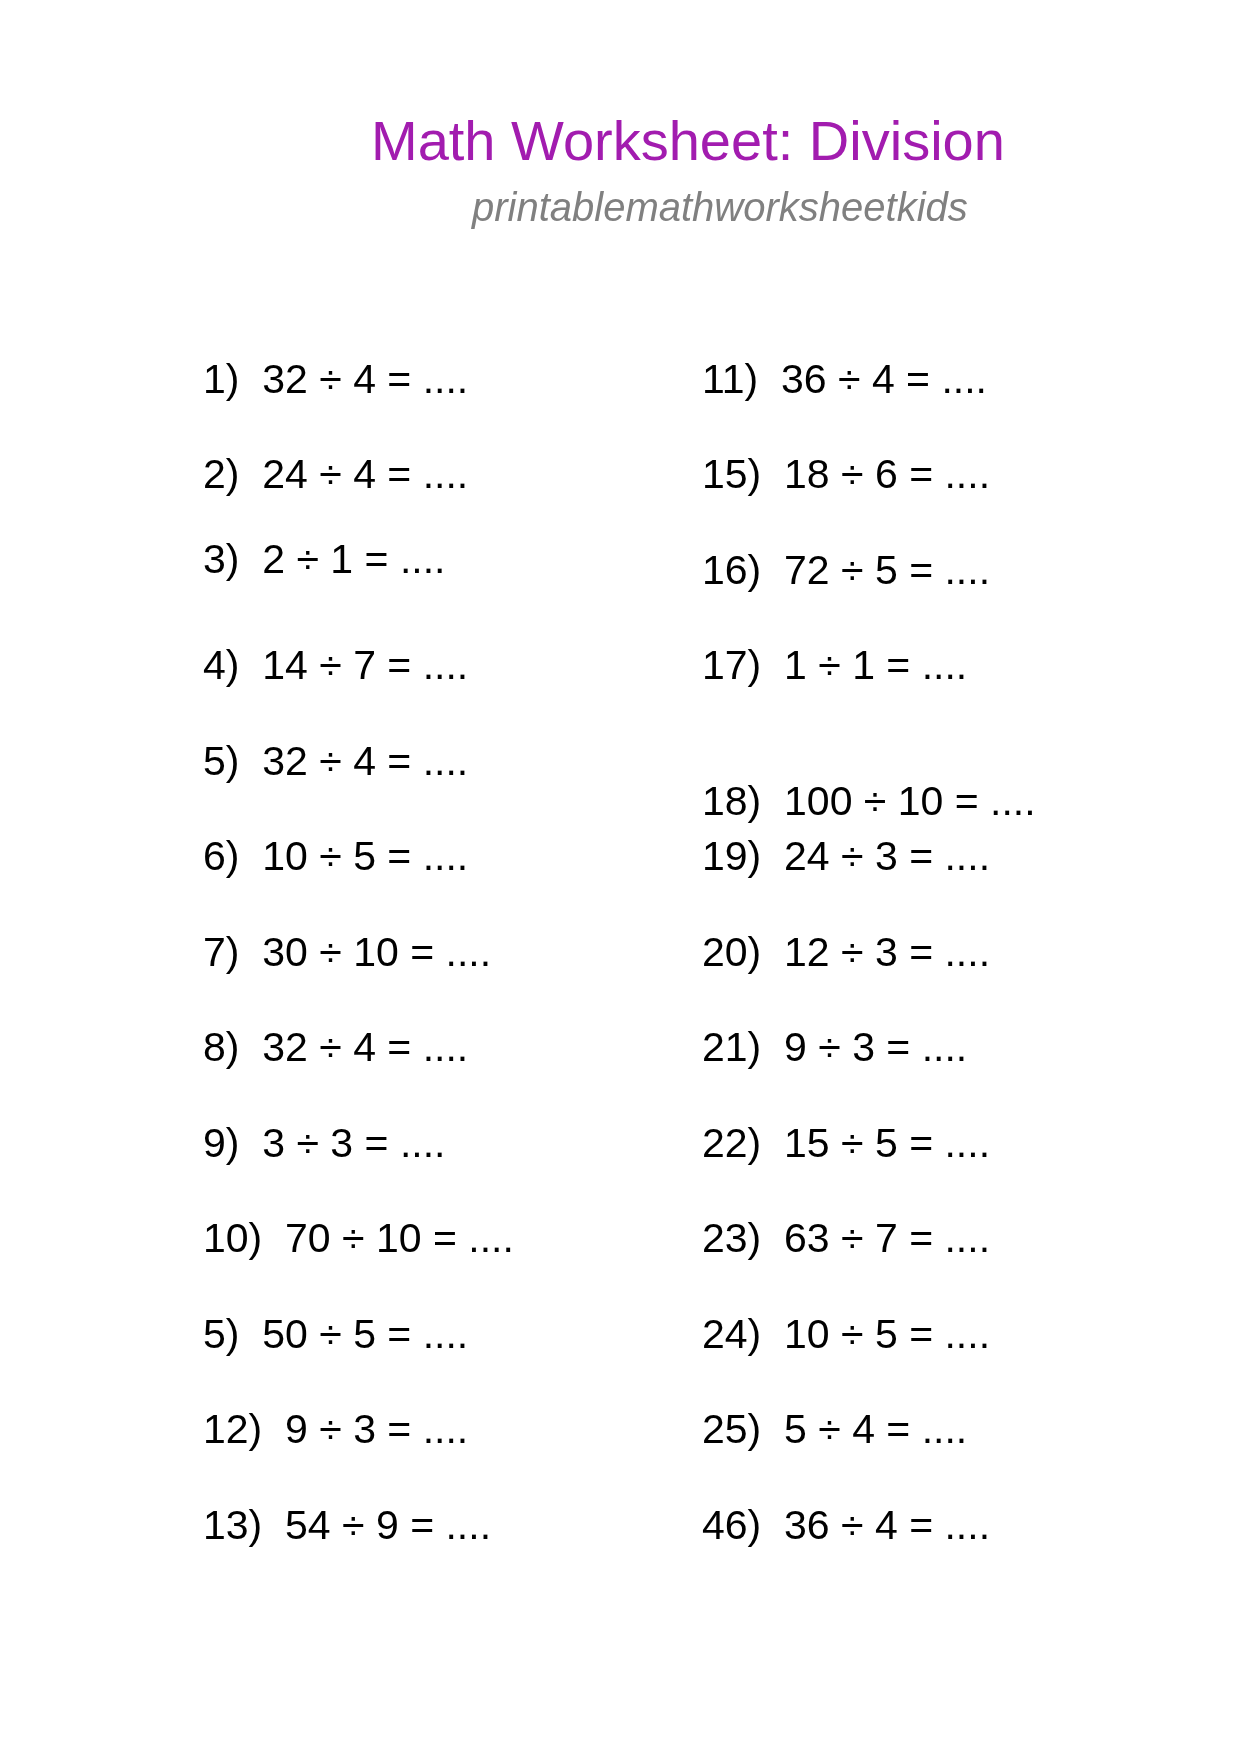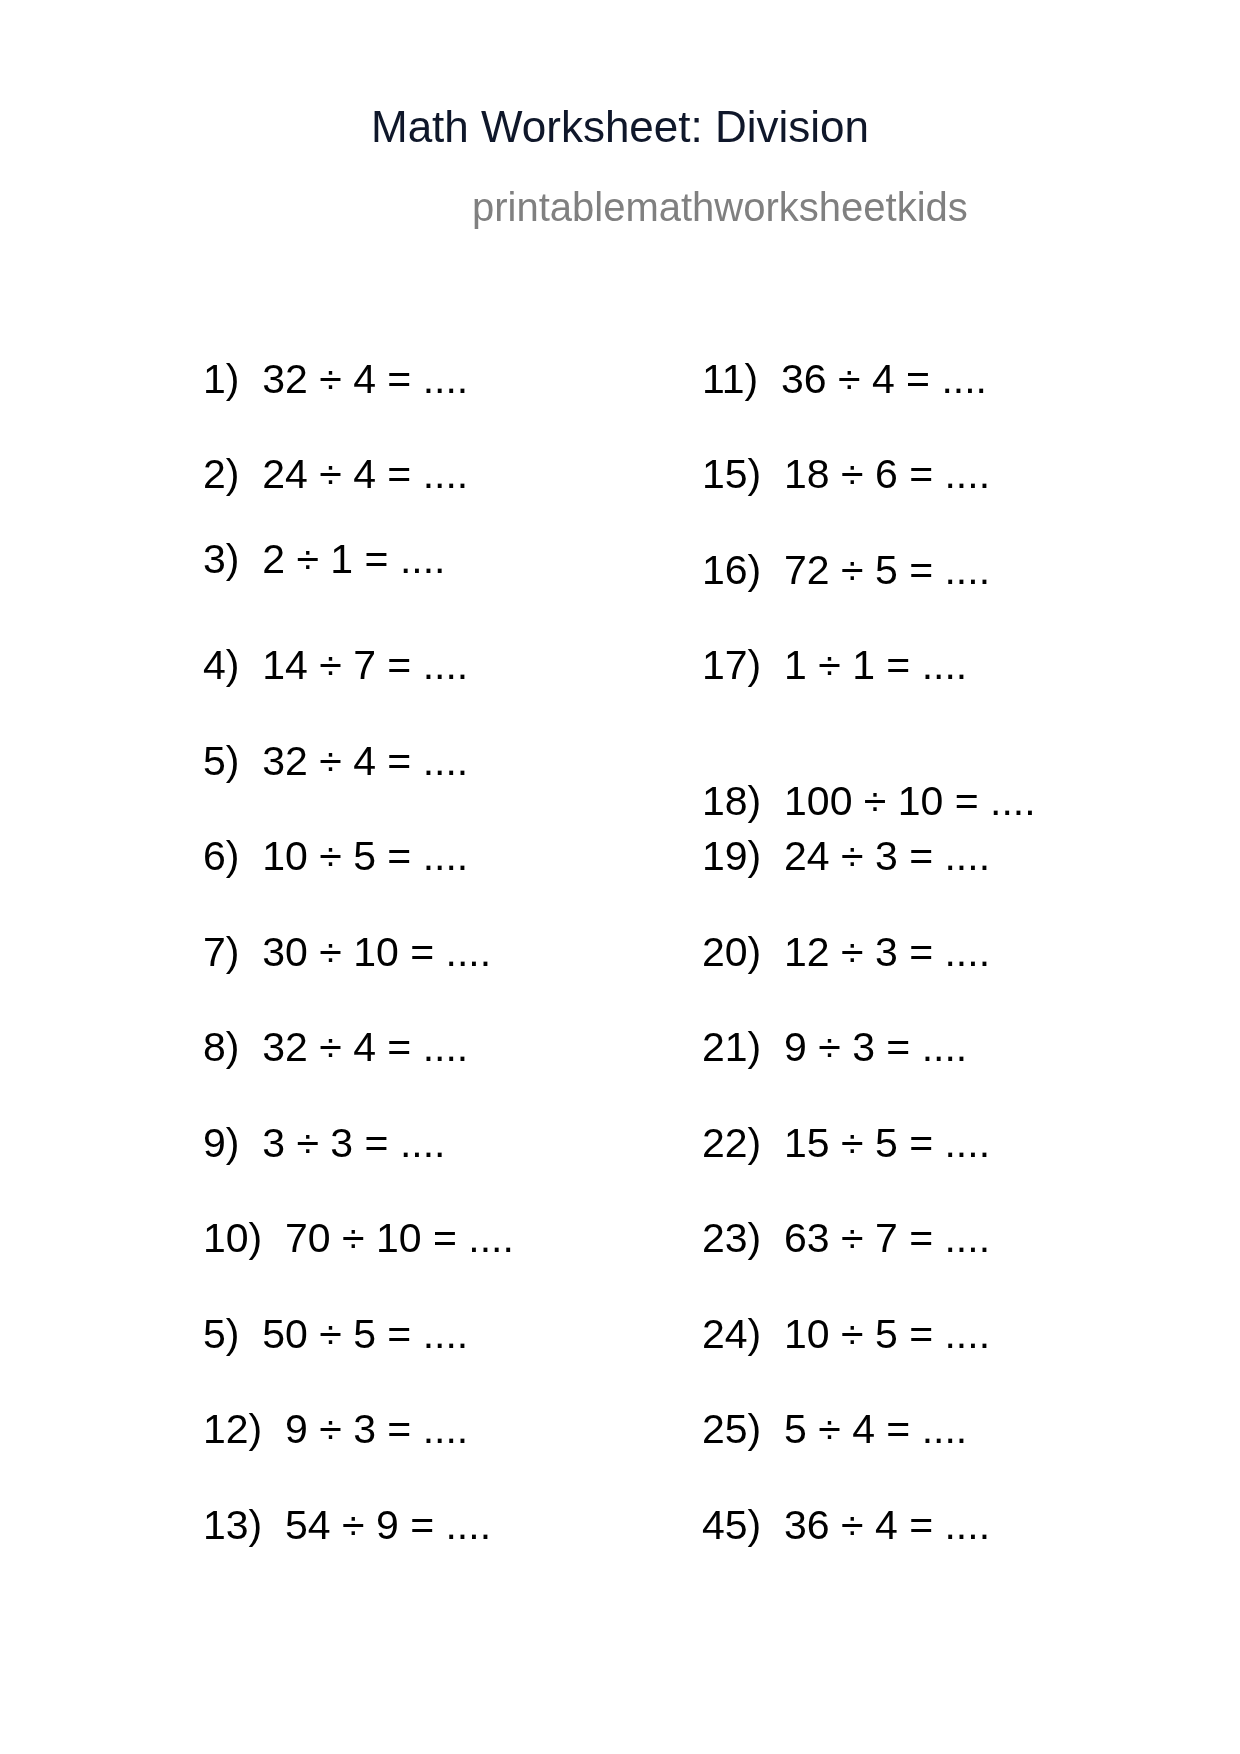--- a/index.html
+++ b/index.html
@@ -11,34 +11,35 @@
       width: 1240px;
       height: 1754px;
       position: relative;
       overflow: hidden;
       font-family: "Liberation Sans", sans-serif;
       color: #000000;
     }
     .title {
       position: absolute;
       left: 371px;
-      top: 95px;
-      font-size: 44px;
+      top: 109px;
+      font-size: 56px;
       line-height: 64px;
       white-space: nowrap;
-      color: #0f172a;
+      color: #a21caf;
     }
     .subtitle {
       position: absolute;
       left: 472px;
       top: 184px;
       font-size: 40px;
       line-height: 46px;
       white-space: nowrap;
       color: #808080;
+      font-style: italic;
     }
     .column {
       position: absolute;
       top: 0;
     }
     .col-left { left: 203px; }
     .col-right { left: 702px; }
     .problem {
       position: absolute;
       left: 0;
@@ -78,14 +79,14 @@
   <div class="problem" style="top:545px"><span class="num">16)</span>  <span class="expr">72 ÷ 5 = ....</span></div>
   <div class="problem" style="top:640px"><span class="num">17)</span>  <span class="expr">1 ÷ 1 = ....</span></div>
   <div class="problem" style="top:776px"><span class="num">18)</span>  <span class="expr">100 ÷ 10 = ....</span></div>
   <div class="problem" style="top:831px"><span class="num">19)</span>  <span class="expr">24 ÷ 3 = ....</span></div>
   <div class="problem" style="top:927px"><span class="num">20)</span>  <span class="expr">12 ÷ 3 = ....</span></div>
   <div class="problem" style="top:1022px"><span class="num">21)</span>  <span class="expr">9 ÷ 3 = ....</span></div>
   <div class="problem" style="top:1118px"><span class="num">22)</span>  <span class="expr">15 ÷ 5 = ....</span></div>
   <div class="problem" style="top:1213px"><span class="num">23)</span>  <span class="expr">63 ÷ 7 = ....</span></div>
   <div class="problem" style="top:1309px"><span class="num">24)</span>  <span class="expr">10 ÷ 5 = ....</span></div>
   <div class="problem" style="top:1404px"><span class="num">25)</span>  <span class="expr">5 ÷ 4 = ....</span></div>
-  <div class="problem" style="top:1500px"><span class="num">45)</span>  <span class="expr">36 ÷ 4 = ....</span></div>
+  <div class="problem" style="top:1500px"><span class="num">46)</span>  <span class="expr">36 ÷ 4 = ....</span></div>
 </div>
 
 </body></html>

